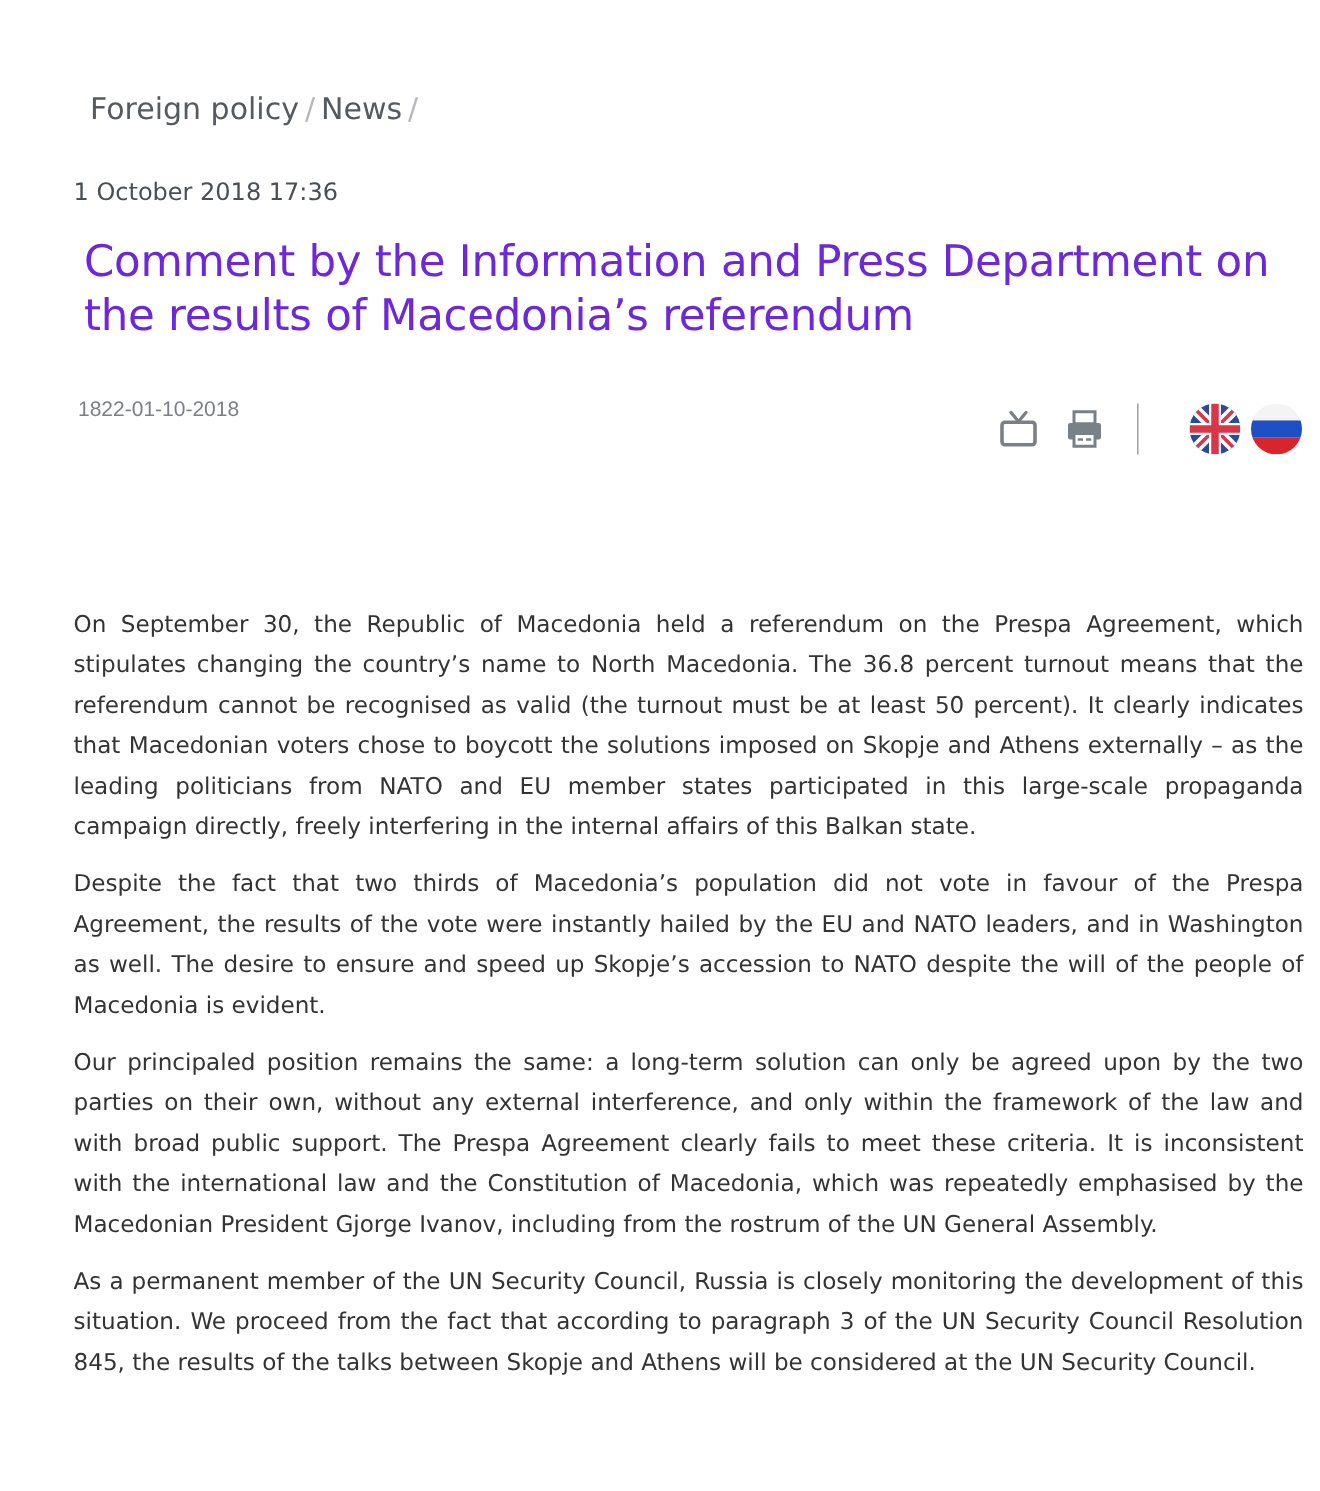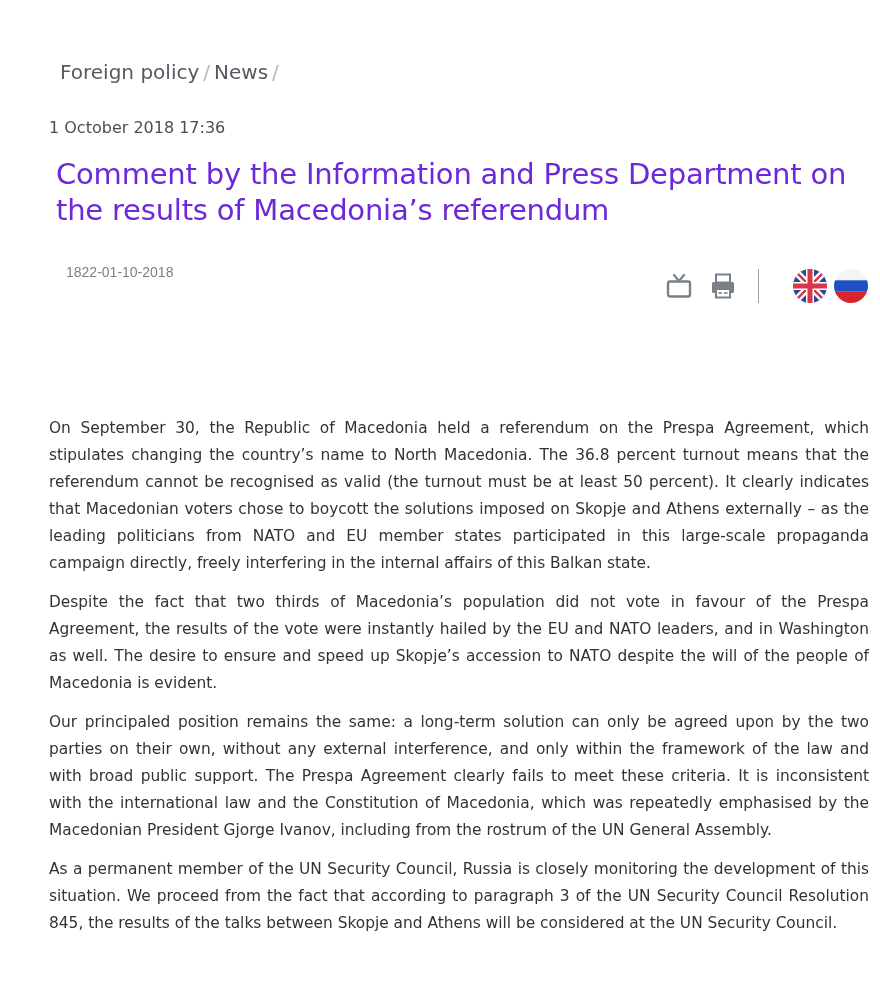--- a/index.html
+++ b/index.html
@@ -46,21 +46,21 @@
       width: 830px;
       margin: 0;
       font-size: 29px;
       font-weight: normal;
       line-height: 36px;
       color: #6d28d9;
       letter-spacing: -0.2px;
     }
     .doc-number {
       position: absolute;
-      left: 66px;
+      left: 52px;
       top: 264px;
       font-family: "Liberation Sans", sans-serif;
       font-size: 14px;
       color: #7c8086;
     }
     .tools {
       position: absolute;
       top: 268px;
       left: 664px;
       height: 36px;
@@ -95,21 +95,21 @@
       position: absolute;
       left: 49px;
       top: 403px;
       width: 820px;
       font-size: 15.4px;
       line-height: 27px;
       color: #333;
       text-align: justify;
     }
     .article p {
-      margin: 12px 0 11px 0;
+      margin: 0 0 11px 0;
     }
   </style>
 </head>
 <body>
 
 <nav class="breadcrumb">
   <a href="#">Foreign policy</a><span class="sep">/</span><a href="#">News</a><span class="sep">/</span>
 </nav>
 
 <div class="date">1 October 2018 17:36</div>

